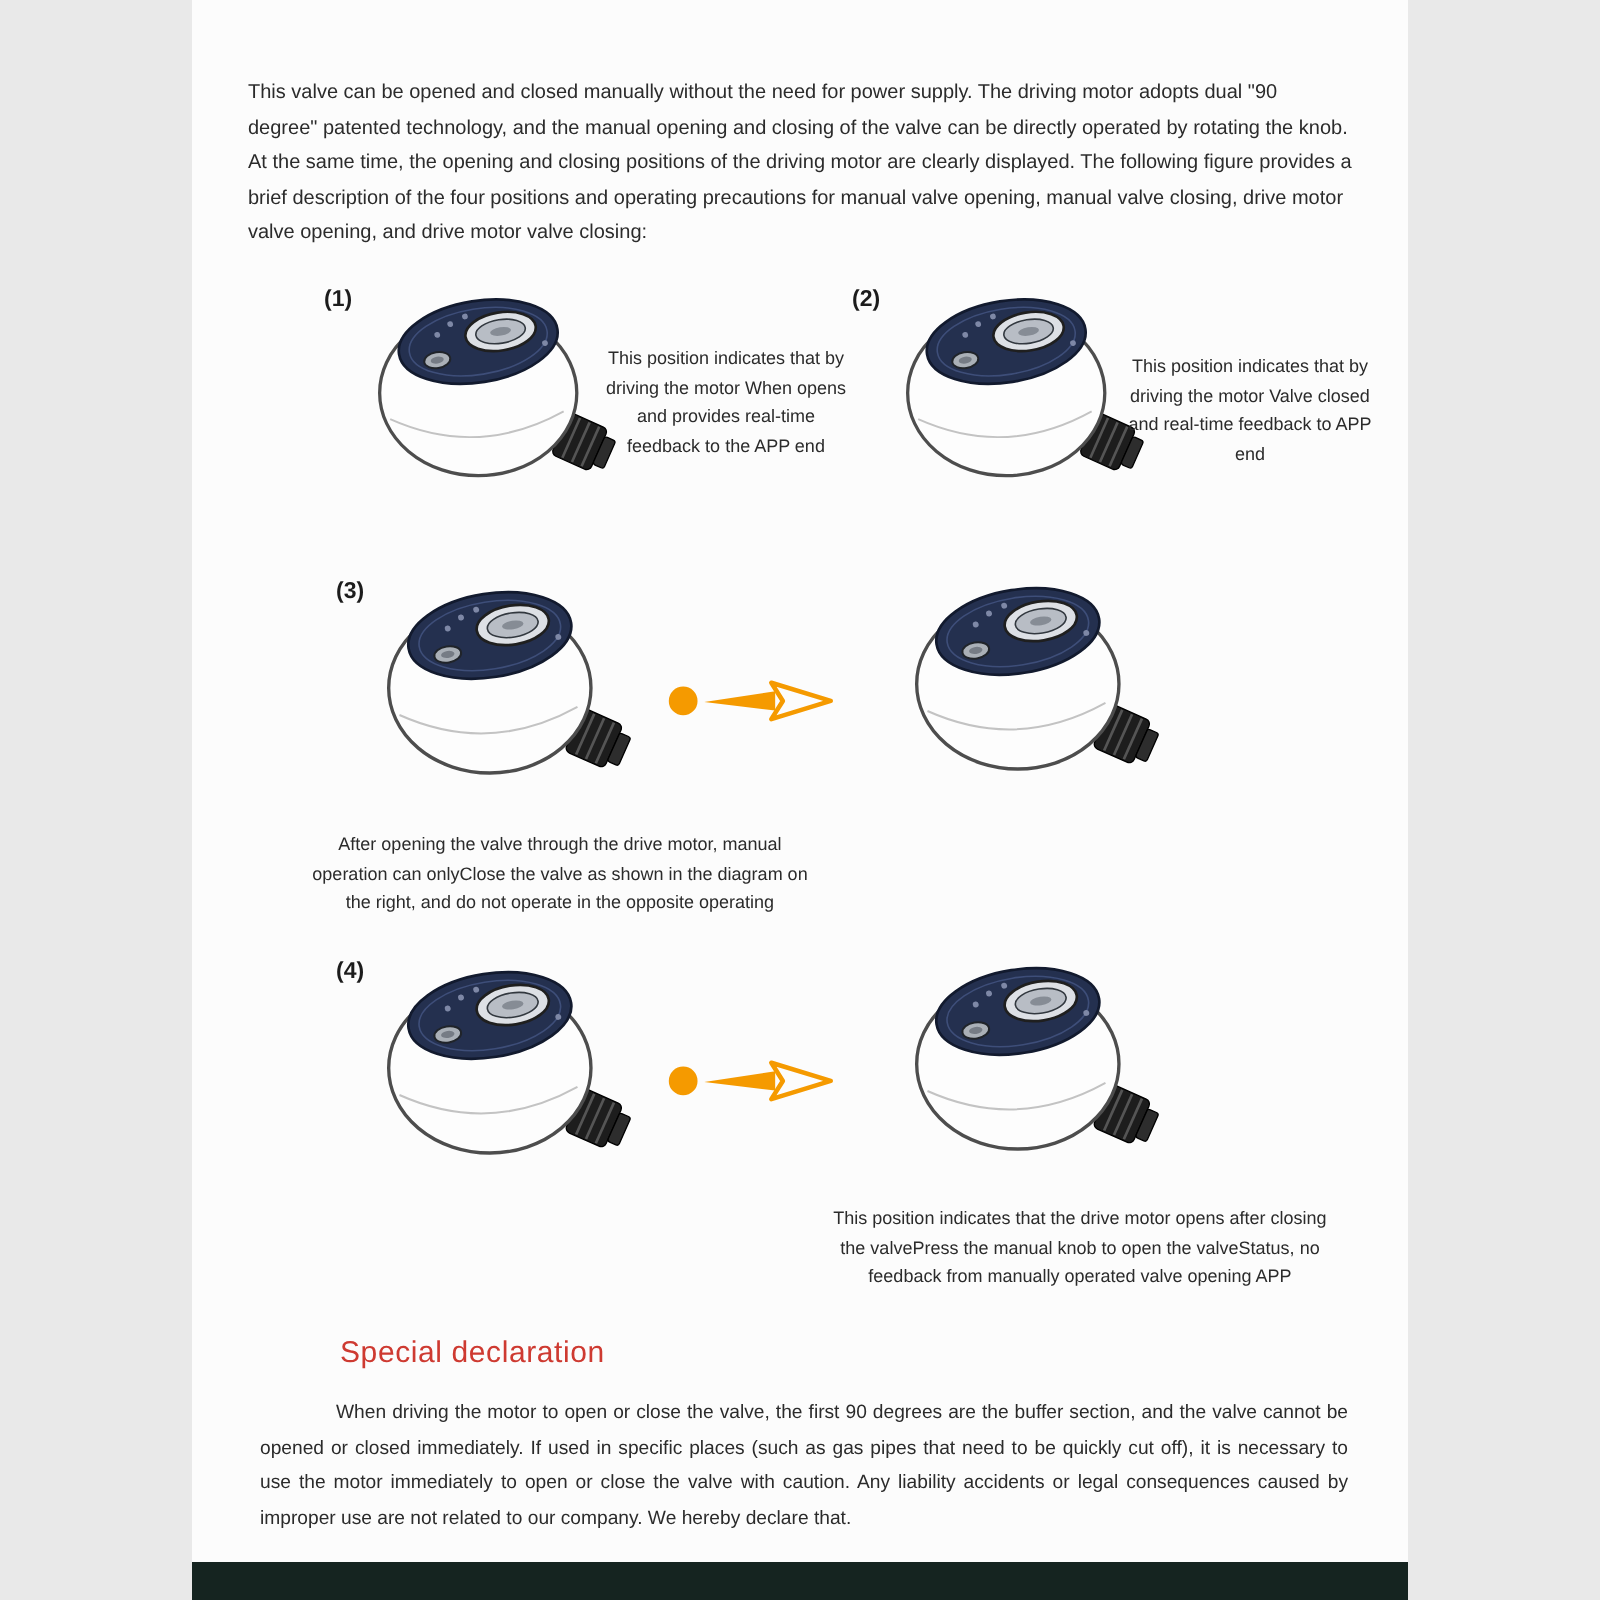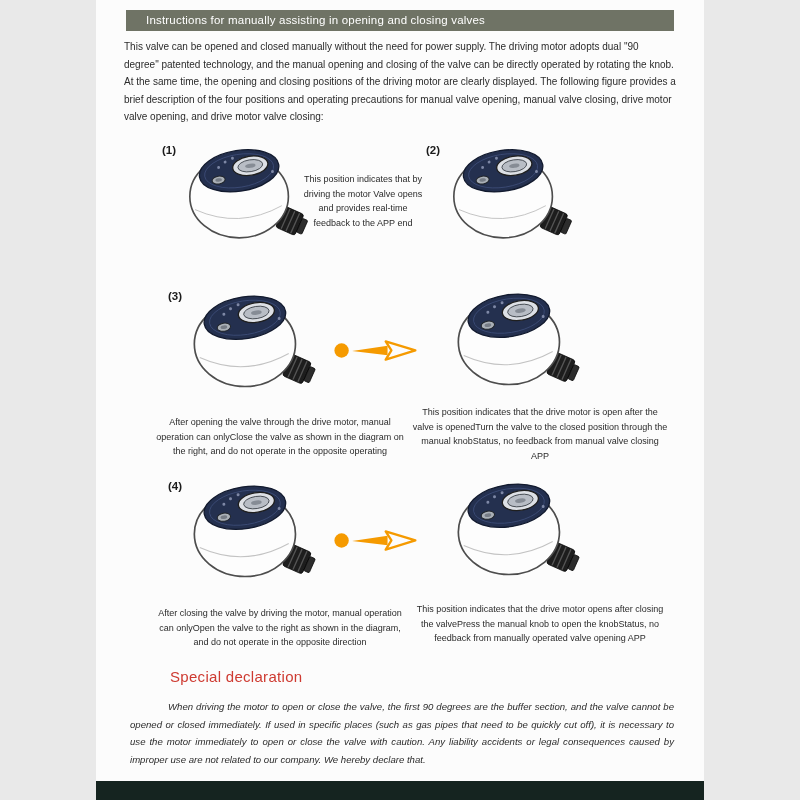--- a/index.html
+++ b/index.html
@@ -67,21 +67,20 @@
     position: absolute; left: 74px; top: 668px;
     font-size: 15px; font-weight: normal;
     color: #CE3A31; letter-spacing: .3px;
   }
   .declaration {
     position: absolute; left: 34px; top: 698px;
     width: 544px; margin: 0;
     font-size: 9.6px; line-height: 17.5px;
     color: #2b2b2b; text-align: justify;
     text-indent: 38px;
-    font-style: italic;
   }
   .footer-bar {
     position: absolute; left: 0; top: 781px;
     width: 608px; height: 19px;
     background: #152420;
   }
 </style>
 </head>
 <body>
 
@@ -115,61 +114,57 @@
     <symbol id="arrow-sym" viewBox="0 0 96 28">
       <circle cx="10" cy="15" r="7.5" fill="#F59A00"></circle>
       <path d="M21,15.5 L58,10 L58,20 Z" fill="#F59A00"></path>
       <path d="M56,5.5 L87,15 L56,24.5 L62,15 Z" fill="none" stroke="#F59A00" stroke-width="2.4" stroke-linejoin="round"></path>
     </symbol>
   </defs>
 </svg>
 
 <div class="sheet">
 
-  <div class="header-bar">
-    <span>Instructions for manually assisting in opening and closing valves</span>
-  </div>
 
   <p class="intro">This valve can be opened and closed manually without the need for power supply. The driving motor adopts dual "90 degree" patented technology, and the manual opening and closing of the valve can be directly operated by rotating the knob. At the same time, the opening and closing positions of the driving motor are clearly displayed. The following figure provides a brief description of the four positions and operating precautions for manual valve opening, manual valve closing, drive motor valve opening, and drive motor valve closing:</p>
 
   <span class="pos-num n1">(1)</span>
   <svg class="valve v1" viewBox="0 0 210 175">
       <use href="#valve-sym"></use>
     </svg>
-  <div class="caption c1">This position indicates that by driving the motor Valve opens and provides real-time feedback to the APP end</div>
+  <div class="caption c1">This position indicates that by driving the motor When opens and provides real-time feedback to the APP end</div>
 
   <span class="pos-num n2">(2)</span>
   <svg class="valve v2" viewBox="0 0 210 175">
       <use href="#valve-sym"></use>
     </svg>
+  <div class="caption c2">This position indicates that by driving the motor Valve closed and real-time feedback to APP end</div>
 
   <span class="pos-num n3">(3)</span>
   <svg class="valve v3l" viewBox="0 0 210 175">
       <use href="#valve-sym"></use>
     </svg>
   <svg class="arrow a3" viewBox="0 0 96 28">
       <use href="#arrow-sym"></use>
     </svg>
   <svg class="valve v3r" viewBox="0 0 210 175">
       <use href="#valve-sym"></use>
     </svg>
   <div class="caption c3l">After opening the valve through the drive motor, manual operation can onlyClose the valve as shown in the diagram on the right, and do not operate in the opposite operating</div>
-  <div class="caption c3r">This position indicates that the drive motor is open after the valve is openedTurn the valve to the closed position through the manual knobStatus, no feedback from manual valve closing APP</div>
 
   <span class="pos-num n4">(4)</span>
   <svg class="valve v4l" viewBox="0 0 210 175">
       <use href="#valve-sym"></use>
     </svg>
   <svg class="arrow a4" viewBox="0 0 96 28">
       <use href="#arrow-sym"></use>
     </svg>
   <svg class="valve v4r" viewBox="0 0 210 175">
       <use href="#valve-sym"></use>
     </svg>
-  <div class="caption c4l">After closing the valve by driving the motor, manual operation can onlyOpen the valve to the right as shown in the diagram, and do not operate in the opposite direction</div>
-  <div class="caption c4r">This position indicates that the drive motor opens after closing the valvePress the manual knob to open the knobStatus, no feedback from manually operated valve opening APP</div>
+  <div class="caption c4r">This position indicates that the drive motor opens after closing the valvePress the manual knob to open the valveStatus, no feedback from manually operated valve opening APP</div>
 
   <div class="special-title">Special declaration</div>
   <p class="declaration">When driving the motor to open or close the valve, the first 90 degrees are the buffer section, and the valve cannot be opened or closed immediately. If used in specific places (such as gas pipes that need to be quickly cut off), it is necessary to use the motor immediately to open or close the valve with caution. Any liability accidents or legal consequences caused by improper use are not related to our company. We hereby declare that.</p>
 
   <div class="footer-bar"></div>
 
 </div>
 
 </body></html>

